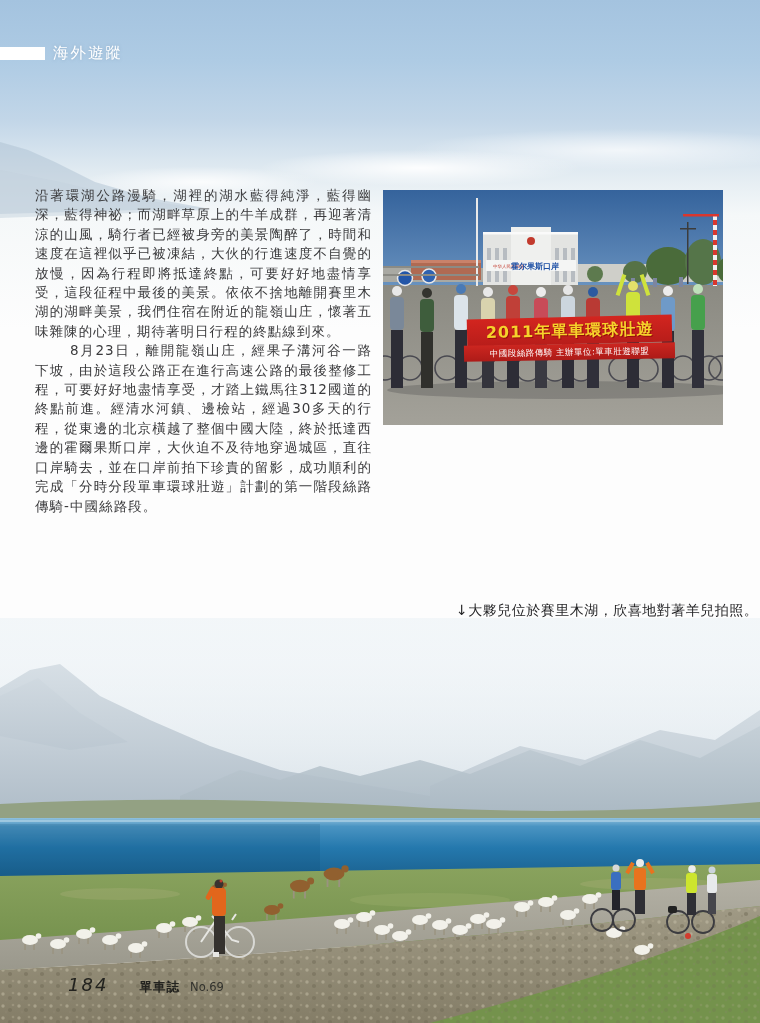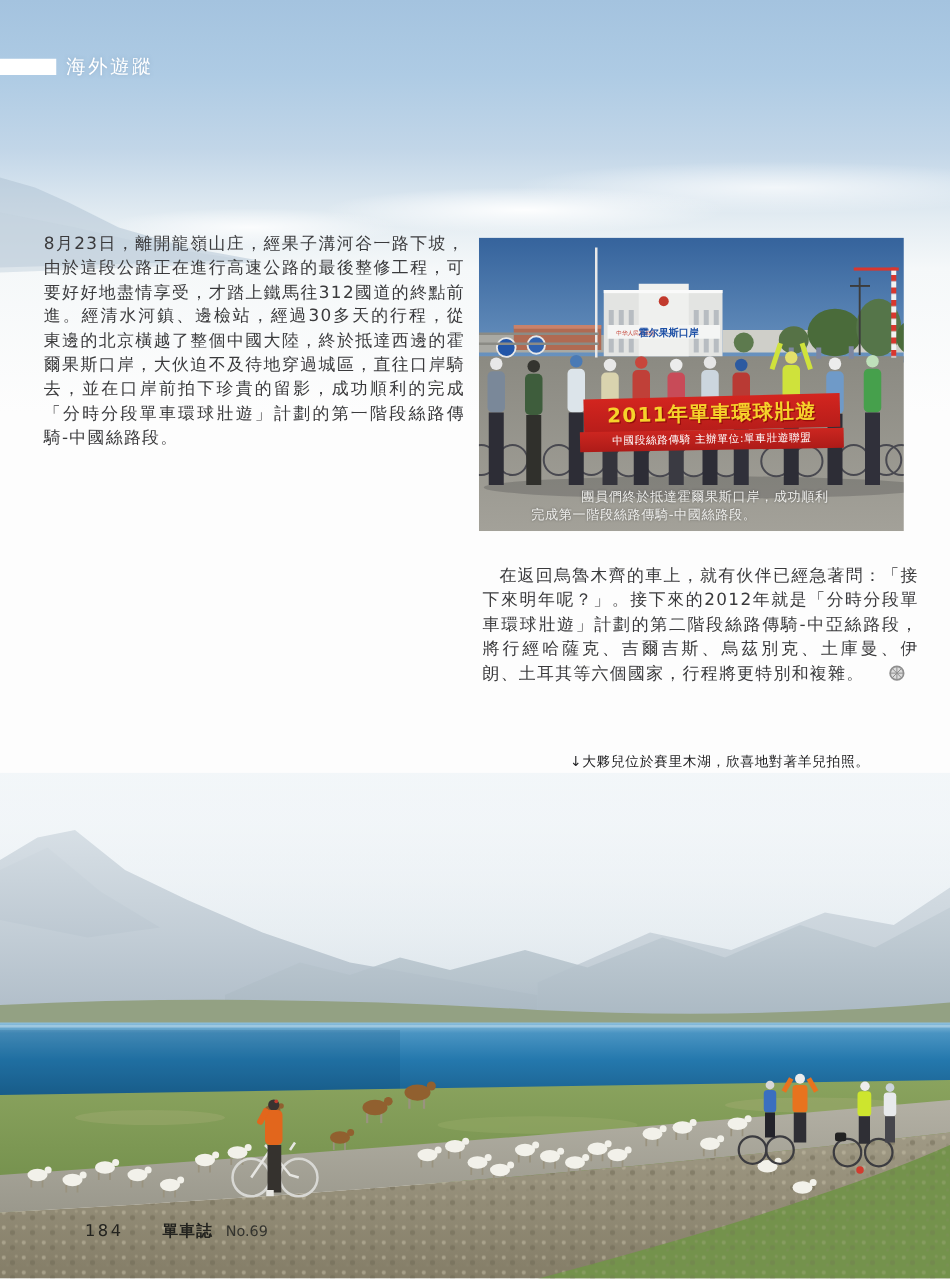--- a/index.html
+++ b/index.html
@@ -32,26 +32,26 @@
   .photo1 svg{position:absolute;left:0;top:0;}
   .banner1{position:absolute;left:84px;top:127px;width:205px;height:27px;background:linear-gradient(180deg,#d3251f,#b81d1a);
     transform:rotate(-1.4deg);color:#f6d22b;font-weight:bold;font-size:16px;line-height:27px;text-align:center;
     letter-spacing:1px;white-space:nowrap;text-shadow:1px 1px 0 rgba(120,0,0,.6);}
   .banner2{position:absolute;left:81px;top:154px;width:211px;height:16px;background:linear-gradient(180deg,#cc2620,#ad1b18);
     transform:rotate(-1deg);color:#fff;font-size:8.5px;line-height:16px;text-align:center;letter-spacing:.5px;white-space:nowrap;}
   .photo1-caption{position:absolute;left:42px;bottom:6px;color:#f0f0ee;font-size:10.5px;line-height:13.5px;
     letter-spacing:.5px;text-shadow:0 0 2px rgba(0,0,0,.45);}
   .photo1-caption .cap-l1{margin-left:40px;}
   
-  .caption2{position:absolute;left:456px;top:602px;font-size:11px;letter-spacing:.5px;color:#1f1f21;z-index:4;}
+  .caption2{position:absolute;left:456px;top:602px;font-size:14px;letter-spacing:.5px;color:#1f1f21;z-index:4;}
   
   .photo2{position:absolute;left:0;top:618px;width:760px;height:405px;overflow:hidden;z-index:2;}
   .photo2 svg{position:absolute;left:0;top:0;}
   .footer{position:absolute;left:68px;top:356px;z-index:6;color:#23231f;white-space:nowrap;}
-  .footer .pagenum{font-size:13px;letter-spacing:2px;}
+  .footer .pagenum{font-size:18px;font-style:italic;letter-spacing:2px;}
   .footer .mag{font-size:12.5px;font-weight:bold;margin-left:26px;letter-spacing:1px;}
   .footer .issue{font-size:11.5px;margin-left:5px;color:#33332e;}
 </style>
 </head>
 <body>
 
 <div class="page">
 
   <div class="sky">
     <svg width="760" height="260" viewBox="0 0 760 260">
@@ -59,20 +59,21 @@
       <path d="M0,170 L60,182 L130,198 L210,210 L0,218 Z" fill="#c3d2de" opacity="0.5"></path>
     </svg>
   </div>
 
   <div class="header">
     <div class="header-bar"></div>
     <span class="header-label">海外遊蹤</span>
   </div>
 
   <div class="col-left">
+    <p>沿著環湖公路漫騎，湖裡的湖水藍得純淨，藍得幽深，藍得神祕；而湖畔草原上的牛羊成群，再迎著清涼的山風，騎行者已經被身旁的美景陶醉了，時間和速度在這裡似乎已被凍結，大伙的行進速度不自覺的放慢，因為行程即將抵達終點，可要好好地盡情享受，這段征程中最後的美景。依依不捨地離開賽里木湖的湖畔美景，我們住宿在附近的龍嶺山庄，懷著五味雜陳的心理，期待著明日行程的終點線到來。</p>
     <p>8月23日，離開龍嶺山庄，經果子溝河谷一路下坡，由於這段公路正在進行高速公路的最後整修工程，可要好好地盡情享受，才踏上鐵馬往312國道的終點前進。經清水河鎮、邊檢站，經過30多天的行程，從東邊的北京橫越了整個中國大陸，終於抵達西邊的霍爾果斯口岸，大伙迫不及待地穿過城區，直往口岸騎去，並在口岸前拍下珍貴的留影，成功順利的完成「分時分段單車環球壯遊」計劃的第一階段絲路傳騎-中國絲路段。</p>
   </div>
 
   <div class="photo1">
     <svg width="367" height="235" viewBox="0 0 367 235">
       <defs>
         <linearGradient id="p1sky" x1="0" y1="0" x2="0" y2="1">
           <stop offset="0" stop-color="#35639c"></stop>
             <stop offset="1" stop-color="#6b94c0"></stop>
         </linearGradient>
@@ -216,37 +217,22 @@
           </g>
         <g transform="translate(350,0)">
             <circle cx="0" cy="98" r="5" fill="#e8e8e8"></circle>
             <rect x="-7" y="104" width="14" height="36" rx="4" fill="#3f6fae"></rect>
             <rect x="-6" y="140" width="12" height="58" fill="#555a60"></rect>
           </g>
       </g>
     </svg>
     <div class="banner1">2011年單車環球壯遊</div>
     <div class="banner2">中國段絲路傳騎 主辦單位:單車壯遊聯盟</div>
-    <div class="photo1-caption">
-      <div class="cap-l1">團員們終於抵達霍爾果斯口岸，成功順利</div>
-      <div class="cap-l2">完成第一階段絲路傳騎-中國絲路段。</div>
-    </div>
-  </div>
-
-  <div class="col-right">
-    <p><span>在返回烏魯木齊的車上，就有伙伴已經急著問：「接下來明年呢？」。接下來的2012年就是「分時分段單車環球壯遊」計劃的第二階段絲路傳騎-中亞絲路段，將行經哈薩克、吉爾吉斯、烏茲別克、土庫曼、伊朗、土耳其等六個國家，行程將更特別和複雜。</span><span class="wheel-icon"><svg width="13" height="13" viewBox="0 0 13 13">
-            <circle cx="6.5" cy="6.5" r="5.4" fill="#dcdcdc" stroke="#8f8f8f" stroke-width="1.4"></circle>
-            <g stroke="#8f8f8f" stroke-width=".8">
-              <line x1="6.5" y1="1.5" x2="6.5" y2="11.5"></line>
-              <line x1="1.5" y1="6.5" x2="11.5" y2="6.5"></line>
-              <line x1="3" y1="3" x2="10" y2="10"></line>
-              <line x1="10" y1="3" x2="3" y2="10"></line>
-            </g>
-          </svg></span></p>
-  </div>
+  </div>
+
 
   <div class="caption2">↓大夥兒位於賽里木湖，欣喜地對著羊兒拍照。</div>
 
   <div class="photo2">
     <svg width="760" height="405" viewBox="0 0 760 405">
       <defs>
         <linearGradient id="g-sky2" x1="0" y1="0" x2="0" y2="1">
           <stop offset="0" stop-color="#fbfcfd"></stop>
             <stop offset=".55" stop-color="#e3eaef"></stop>
             <stop offset="1" stop-color="#ccd8e0"></stop>

